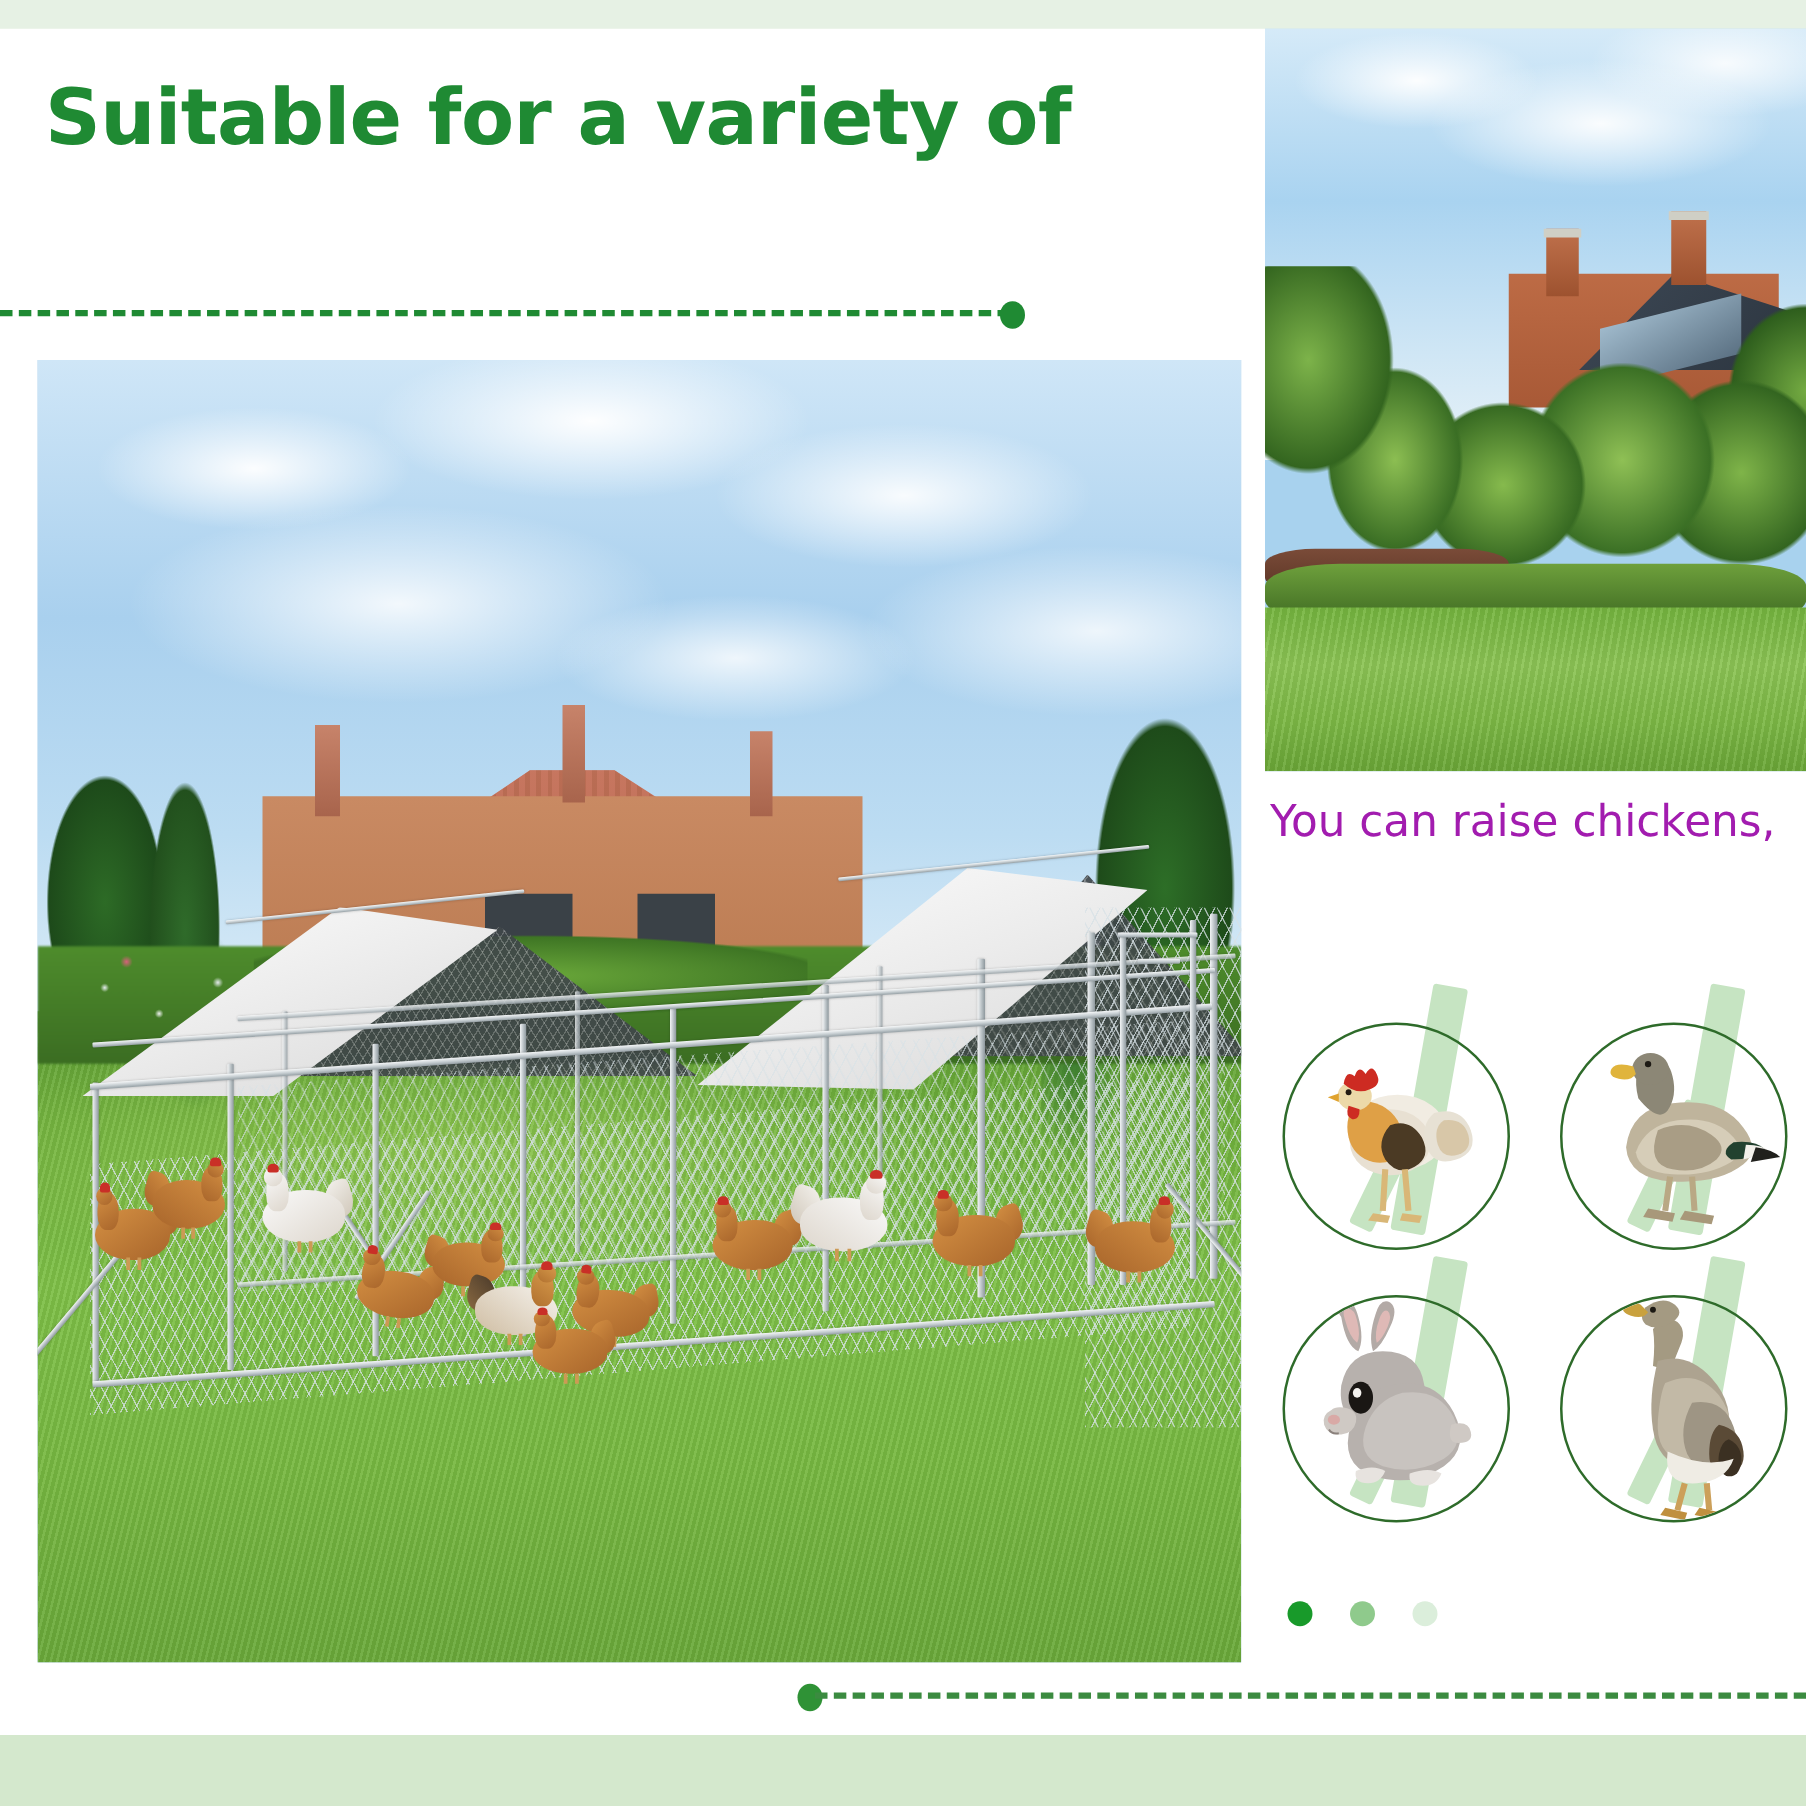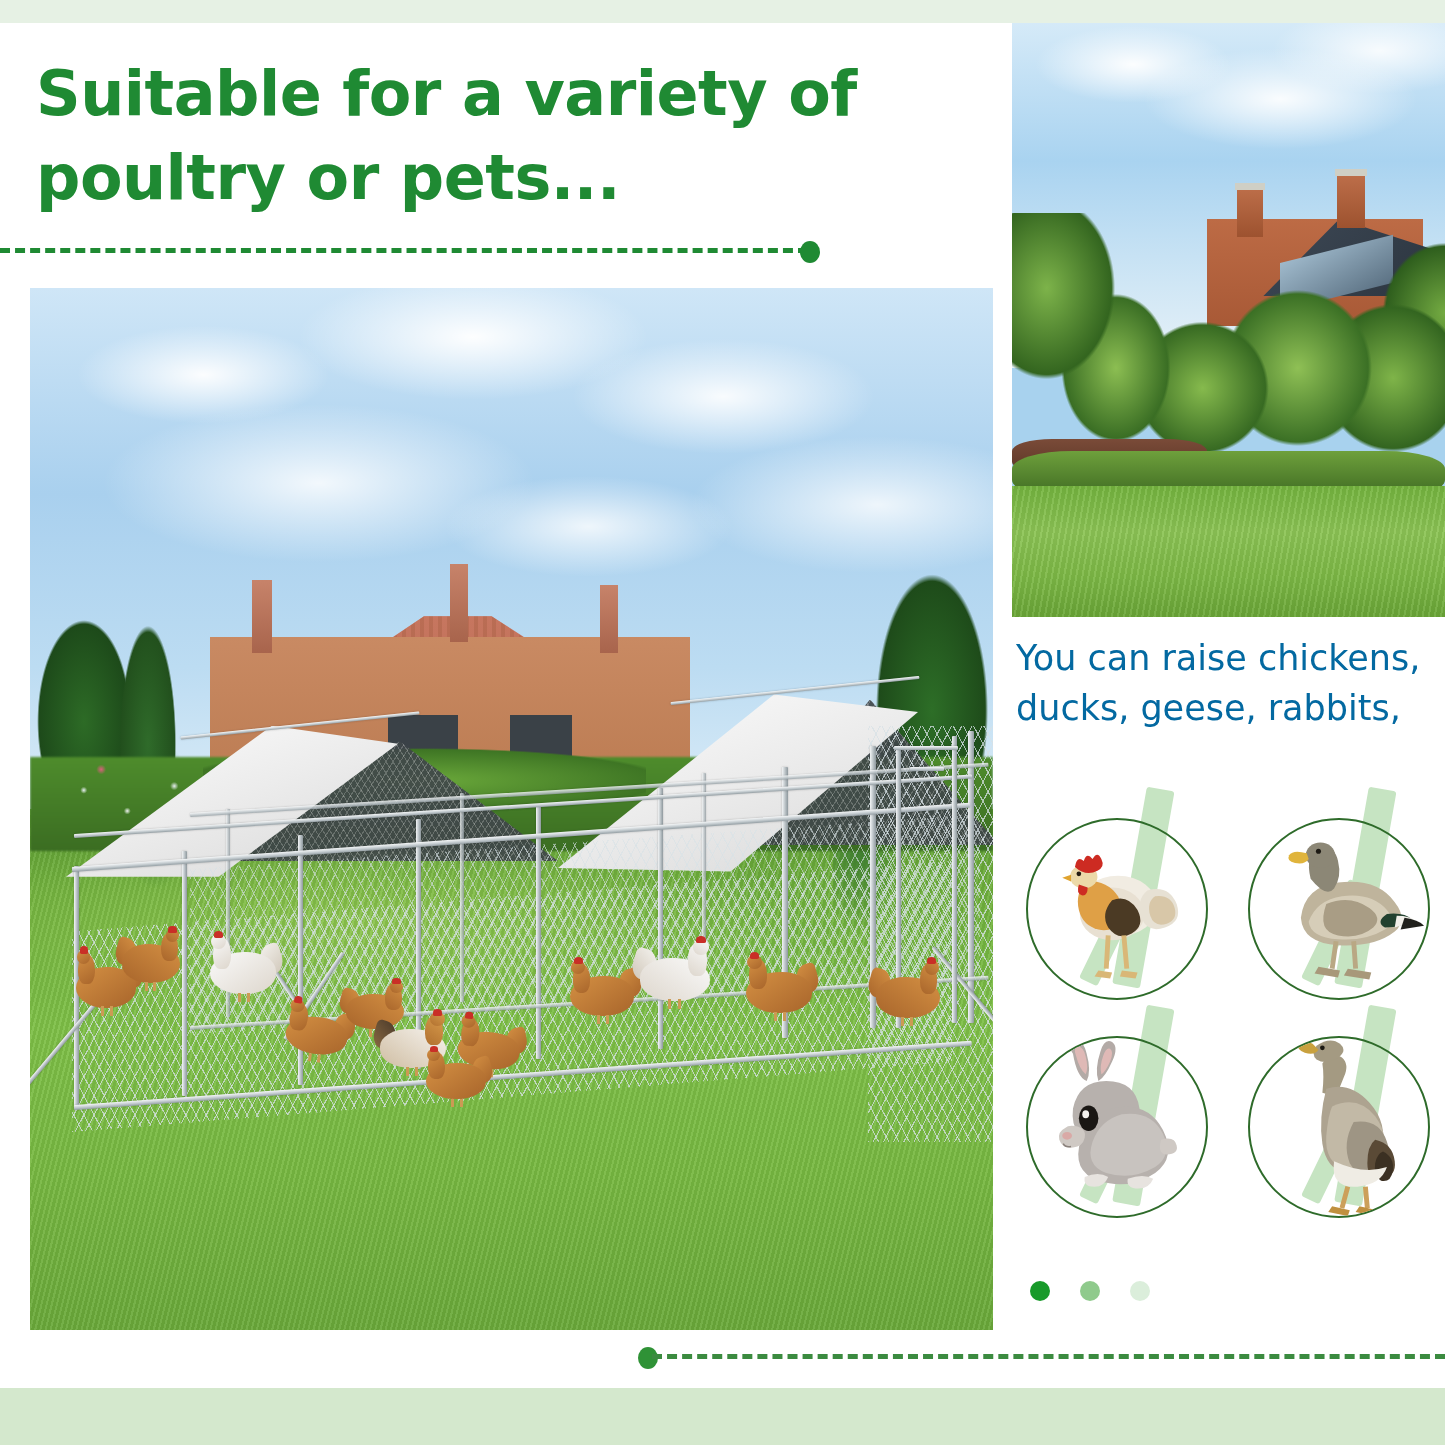--- a/index.html
+++ b/index.html
@@ -263,21 +263,21 @@
     position:absolute; left:0; top:78%; width:100%; height:22%;
     background:linear-gradient(#74b43e 0%,#8cc455 35%,#7cb845 70%,#6aa637 100%);
   }
   .g-lawn:after{
     content:""; position:absolute; inset:0;
     background:repeating-linear-gradient(100deg, rgba(255,255,255,.08) 0 2px, rgba(0,0,0,.05) 2px 6px);
   }
 
   .right-text{
     position:absolute; left:1016px; top:634px; width:420px;
-    font-size:35px; line-height:1.42; color:#0369a1;
+    font-size:35px; line-height:1.42; color:#a21caf;
     font-family:"DejaVu Sans", sans-serif;
   }
 
   
   .animal-grid{
     position:absolute; left:1026px; top:818px; width:410px; height:410px;
   }
   .animal-cell{ position:absolute; width:182px; height:182px; }
   .animal-cell.c0{ left:0;     top:0; }
   .animal-cell.c1{ left:222px; top:0; }
@@ -306,21 +306,20 @@
 </head>
 <body>
 
 <div class="page">
 
   <div class="band-top"></div>
   <div class="band-bottom"></div>
 
   <div class="headline">
     <span class="l1">Suitable for a variety of</span>
-    <span class="l2">poultry or pets...</span>
   </div>
 
   <div class="divider-top">
     <div class="line"></div>
     <div class="dot"></div>
   </div>
 
   <div class="main-photo">
     <div class="mp-sky"></div>
     <div class="mp-lawn"></div>
@@ -504,21 +503,20 @@
     <div class="g-chim" style="left:52%;top:27%;width:26px;height:9%;"></div>
     <div class="g-chim" style="left:75%;top:24.5%;width:28px;height:10%;"></div>
     <div class="g-trees"></div>
     <div class="g-hedge2"></div>
     <div class="g-hedge"></div>
     <div class="g-lawn"></div>
   </div>
 
   <div class="right-text">
     <div>You can raise chickens,</div>
-    <div>ducks, geese, rabbits,</div>
   </div>
 
   <div class="animal-grid">
 
     <div class="animal-cell c0">
       <div class="check-mark">
           <div class="s1"></div>
           <div class="s2"></div>
         </div>
       <div class="animal-circle">

